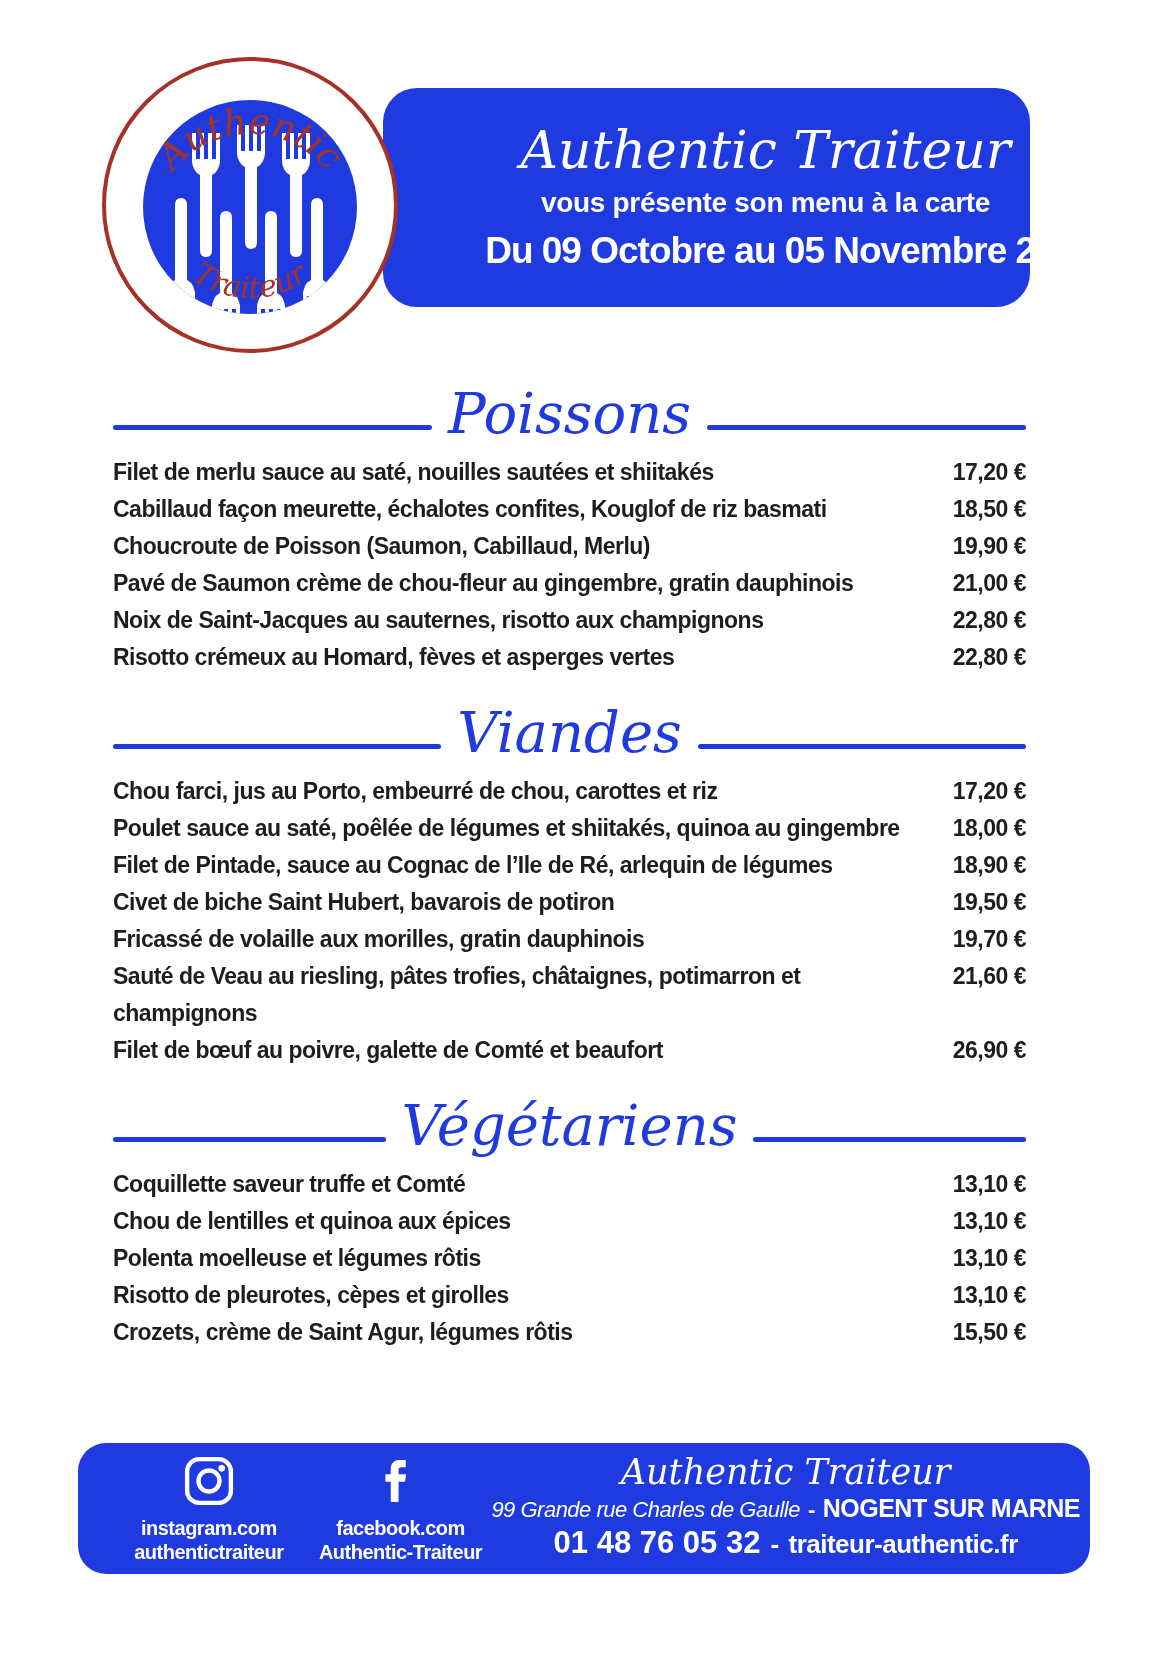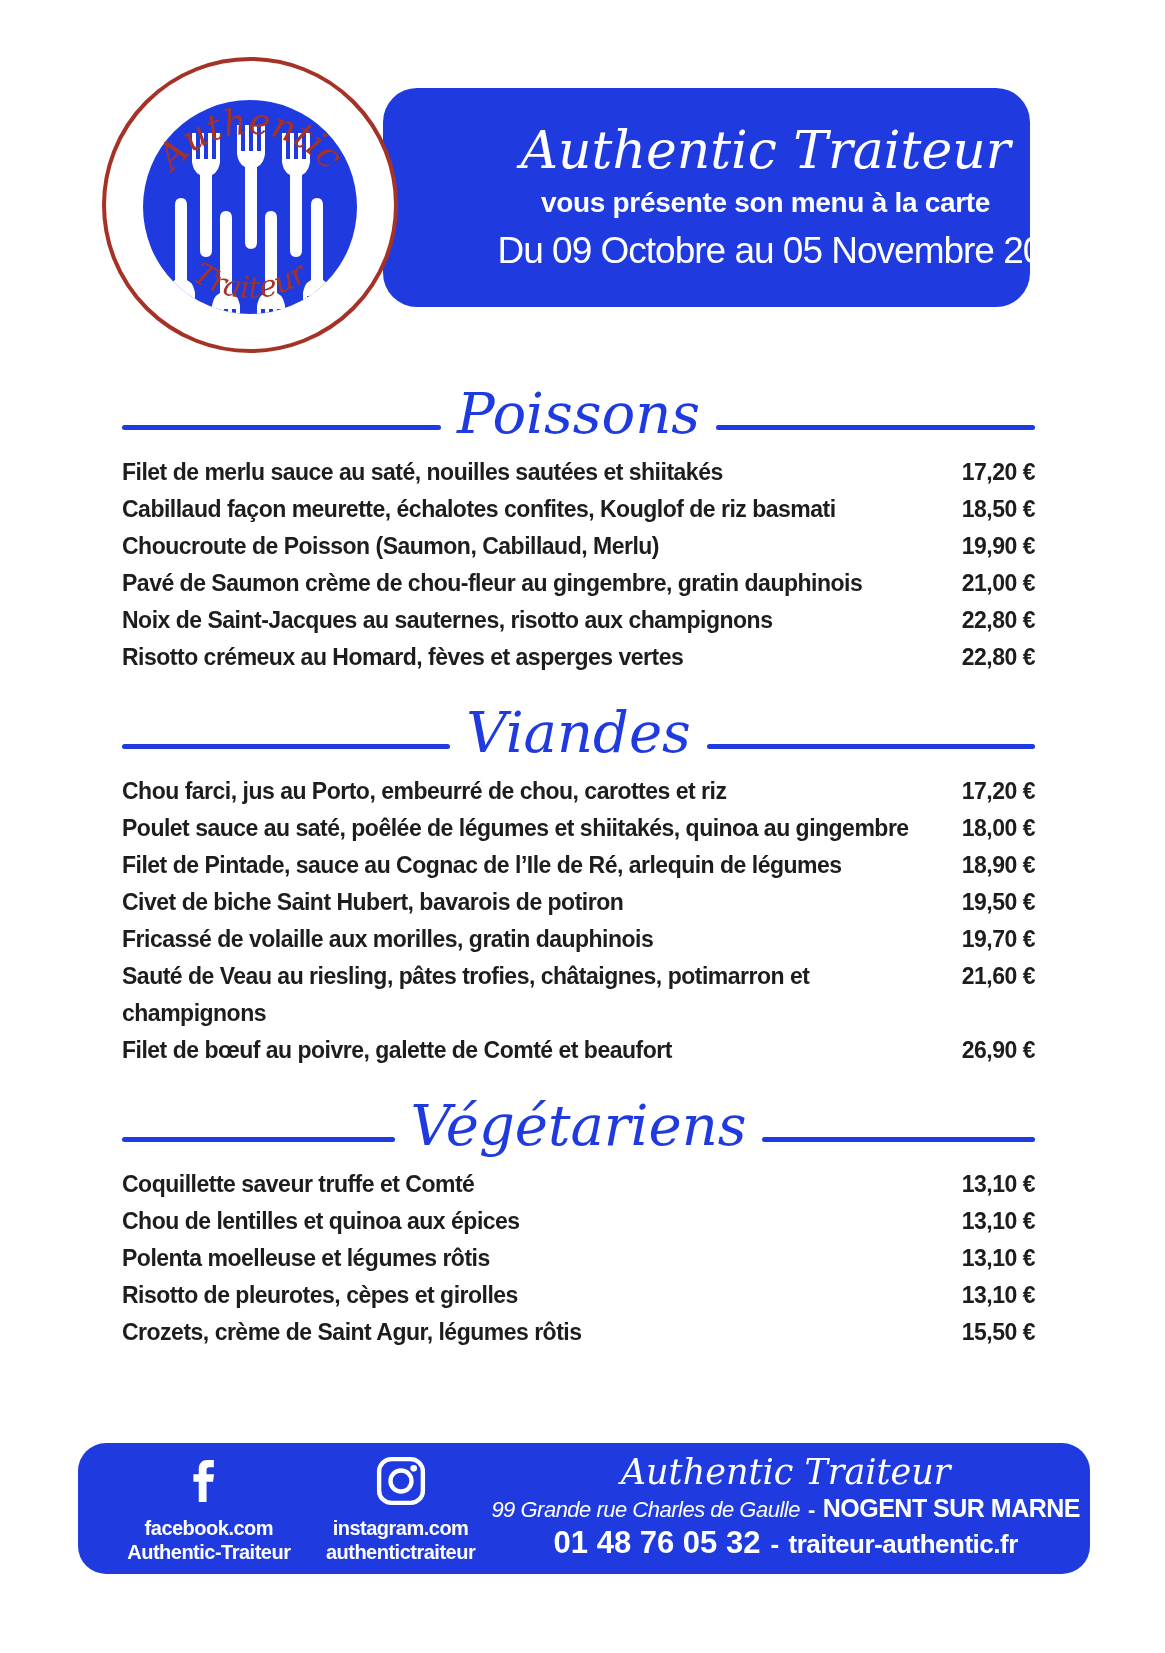--- a/index.html
+++ b/index.html
@@ -14,26 +14,26 @@
     position:absolute; left:383px; top:88px; width:647px; height:219px;
     background:#1f3be0; border-radius:34px; color:#ffffff;
     display:flex; flex-direction:column; align-items:center; justify-content:center;
     padding-left:118px; z-index:1;
   }
   .banner-title {
     font-family:"DejaVu Serif", serif; font-style:italic; font-weight:400;
     font-size:52px; line-height:1.05; white-space:nowrap;
   }
   .banner-subtitle { font-size:28px; font-weight:700; margin-top:9px; letter-spacing:-0.3px; white-space:nowrap; }
-  .banner-date { font-size:37px; font-weight:400; margin-top:11px; letter-spacing:-1px; white-space:nowrap;margin-left:48px; }
+  .banner-date { font-size:37px; font-weight:700; margin-top:11px; letter-spacing:-1px; white-space:nowrap;margin-left:48px; }
   .logo {
     position:absolute; left:100px; top:55px; width:300px; height:300px; z-index:2;
   }
   
-  .menu { position:absolute; left:122px; top:375px; width:913px; }
+  .menu { position:absolute; left:113px; top:375px; width:913px; }
   .section { margin-top:18px; }
   .section:first-child { margin-top:0; }
   .section-head { display:flex; align-items:flex-start; height:78px; }
   .section-title {
     font-family:"DejaVu Serif", serif; font-style:italic; font-weight:400;
     font-size:56px; line-height:78px; color:#1f3be0; padding:0 16px; white-space:nowrap;
   }
   .rule { flex:1; height:5px; background:#1f3be0; border-radius:3px; margin-top:50px; }
   .rows { margin-top:1px; }
   .row {
@@ -225,38 +225,38 @@
       <span class="dish">Crozets, crème de Saint Agur, légumes rôtis</span>
       <span class="price">15,50 €</span>
     </div>
   </div>
     </section>
   </div>
 
   <div class="footer">
     <div class="social">
       <svg width="56" height="56" viewBox="0 0 64 64">
-        <path fill="#ffffff" d="M37.5 8 h-7.2 c-6.2 0-10 3.9-10 10.2 v6.1 h-6.1 v8.6 h6.1 V56 h8.9 V32.9 h7.4 l1.2-8.6 h-8.6 v-4.9 c0-2.1 1-3.2 3.2-3.2 h5.1 Z"></path>
-      </svg>
-      <div class="social-label">
-        <div>facebook.com</div>
-        <div>Authentic-Traiteur</div>
-      </div>
-    </div>
-    <div class="social">
-      <svg width="56" height="56" viewBox="0 0 64 64">
         <rect x="7" y="7" width="50" height="50" rx="14" fill="none" stroke="#ffffff" stroke-width="5"></rect>
         <circle cx="32" cy="32" r="12" fill="none" stroke="#ffffff" stroke-width="5"></circle>
         <circle cx="46.5" cy="17.5" r="3.8" fill="#ffffff"></circle>
       </svg>
       <div class="social-label">
         <div>instagram.com</div>
         <div>authentictraiteur</div>
       </div>
     </div>
+    <div class="social">
+      <svg width="56" height="56" viewBox="0 0 64 64">
+        <path fill="#ffffff" d="M37.5 8 h-7.2 c-6.2 0-10 3.9-10 10.2 v6.1 h-6.1 v8.6 h6.1 V56 h8.9 V32.9 h7.4 l1.2-8.6 h-8.6 v-4.9 c0-2.1 1-3.2 3.2-3.2 h5.1 Z"></path>
+      </svg>
+      <div class="social-label">
+        <div>facebook.com</div>
+        <div>Authentic-Traiteur</div>
+      </div>
+    </div>
     <div class="footer-info">
       <div class="footer-brand">Authentic Traiteur</div>
       <div class="footer-address">
         <span class="street">99 Grande rue Charles de Gaulle</span>
         <span class="sep">-</span>
         <span class="city">NOGENT SUR MARNE</span>
       </div>
       <div class="footer-phoneline">
         <span class="phone">01 48 76 05 32</span>
         <span class="sep">-</span>

